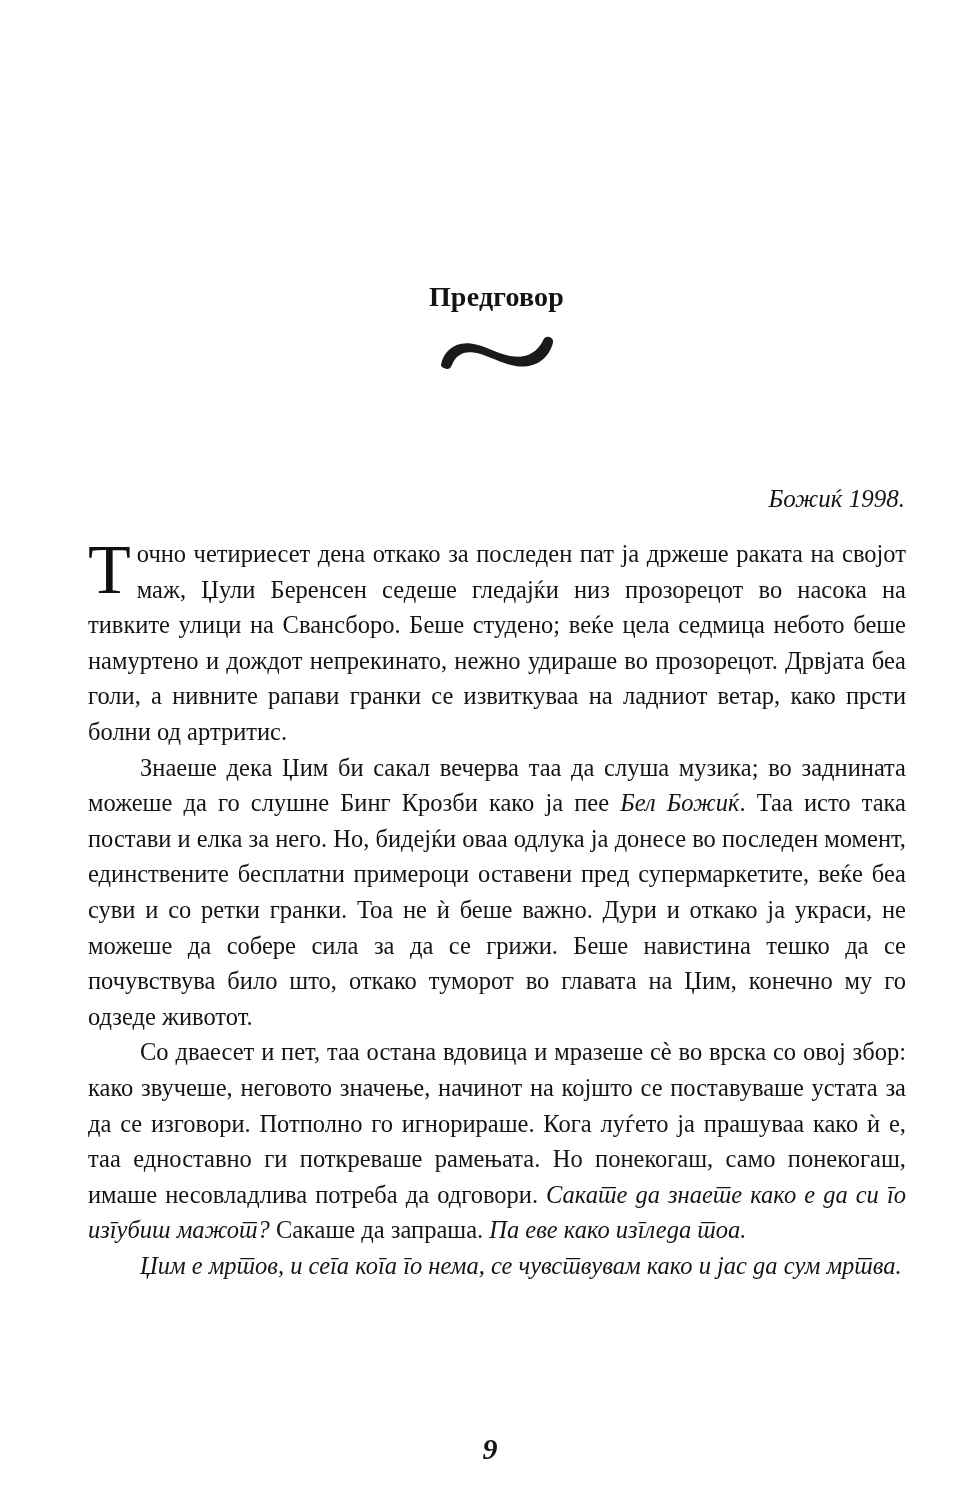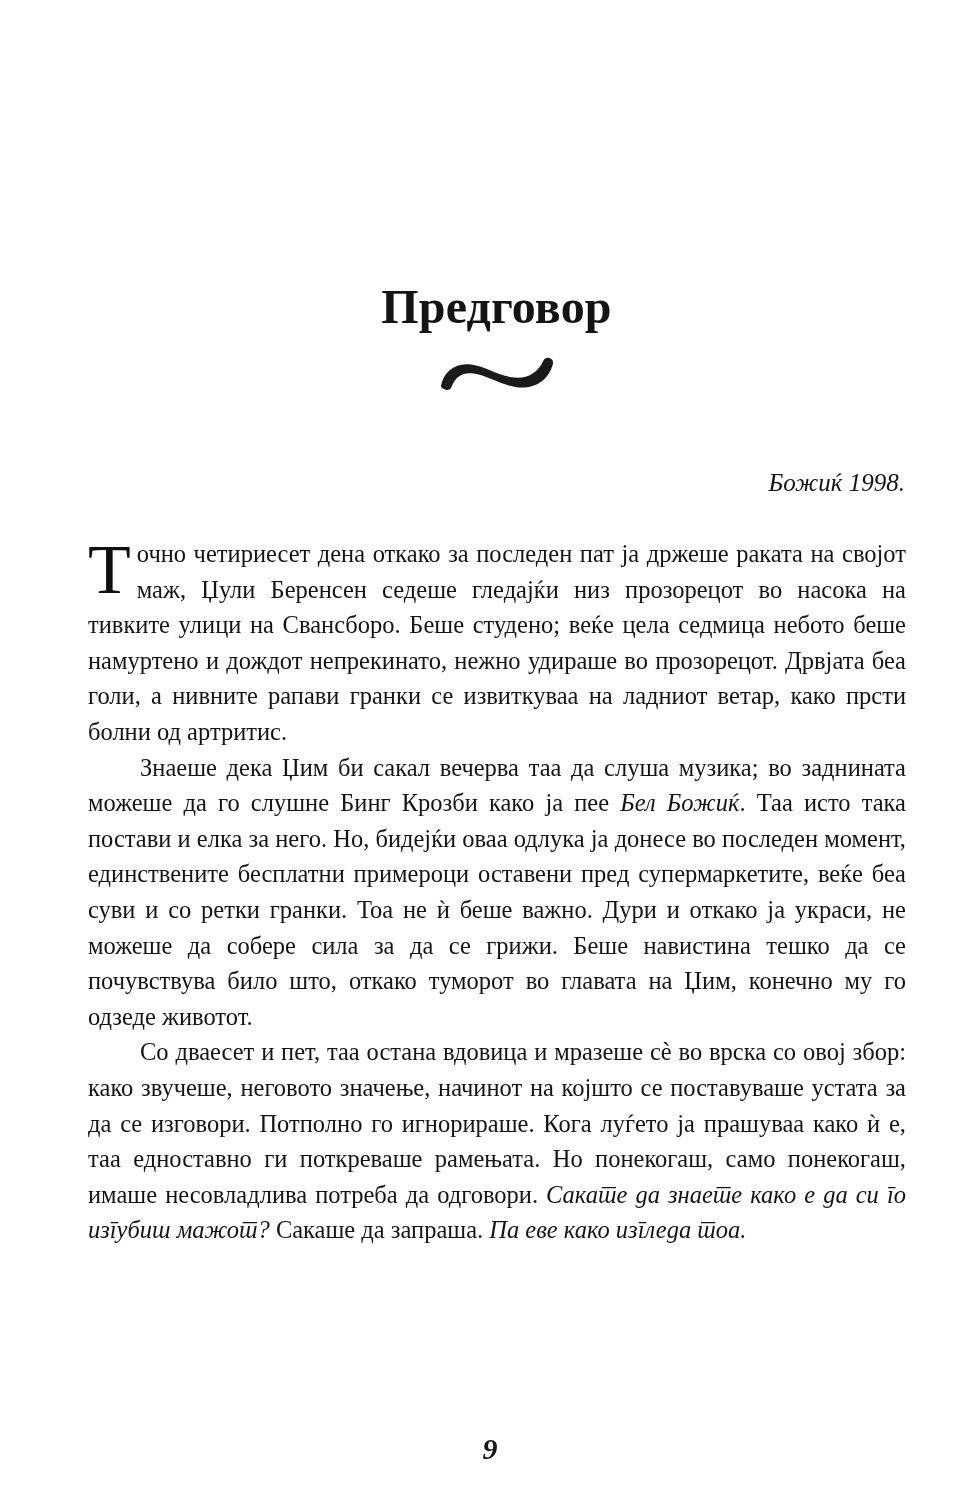--- a/index.html
+++ b/index.html
@@ -22,41 +22,41 @@
 
   
   .chapter-head {
     position: absolute;
     left: 88px;
     top: 282px;
     width: 817px;
     text-align: center;
   }
   .chapter-title {
-    font-size: 48px;
+    font-size: 28px;
     font-weight: 700;
     letter-spacing: 0.2px;
     line-height: 1.05;
     color: #141414;
     margin: 0;
   }
   .ornament {
     margin-top: 18px;
     height: 46px;
     display: flex;
     align-items: center;
     justify-content: center;
   }
   .ornament svg { display: block; }
 
   
   .dateline {
     position: absolute;
     left: 88px;
-    top: 468px;
+    top: 484px;
     width: 817px;
     text-align: right;
     font-style: italic;
     font-size: 25px;
     line-height: 1.2;
     color: #141414;
   }
 
   
   .body-block {
@@ -140,19 +140,22 @@
     </p>
 
     <p class="para indent">
       <span>Знаеше дека Џим би сакал вечерва таа да слуша музика; во заднината можеше да го слушне Бинг Крозби како ја пее </span><i>Бел Божиќ</i><span>. Таа исто така постави и елка за него. Но, бидејќи оваа одлука ја донесе во последен момент, единствените бесплатни примероци оставени пред супермаркетите, веќе беа суви и со ретки гранки. Тоа не ѝ беше важно. Дури и откако ја украси, не можеше да собере сила за да се грижи. Беше навистина тешко да се почувствува било што, откако туморот во главата на Џим, конечно му го одзеде животот.</span>
     </p>
 
     <p class="para indent">
       <span>Со дваесет и пет, таа остана вдовица и мразеше сѐ во врска со овој збор: како звучеше, неговото значење, начинот на којшто се поставуваше устата за да се изговори. Потполно го игнорираше. Кога луѓето ја прашуваа како ѝ е, таа едноставно ги поткреваше рамењата. Но понекогаш, само понекогаш, имаше несовладлива потреба да одговори. </span><i>Сакате да знаете како е да си го изгубиш мажот?</i><span> Сакаше да запраша. </span><i>Па еве како изгледа тоа.</i>
     </p>
 
+    <p class="para indent all-italic">
+      <span>Џим е мртов, и сега кога го нема, се чувствувам како и јас да сум мртва.</span>
+    </p>
 
 
   </div>
 
   <div class="folio">9</div>
 
 </div>
 
 </body></html>

